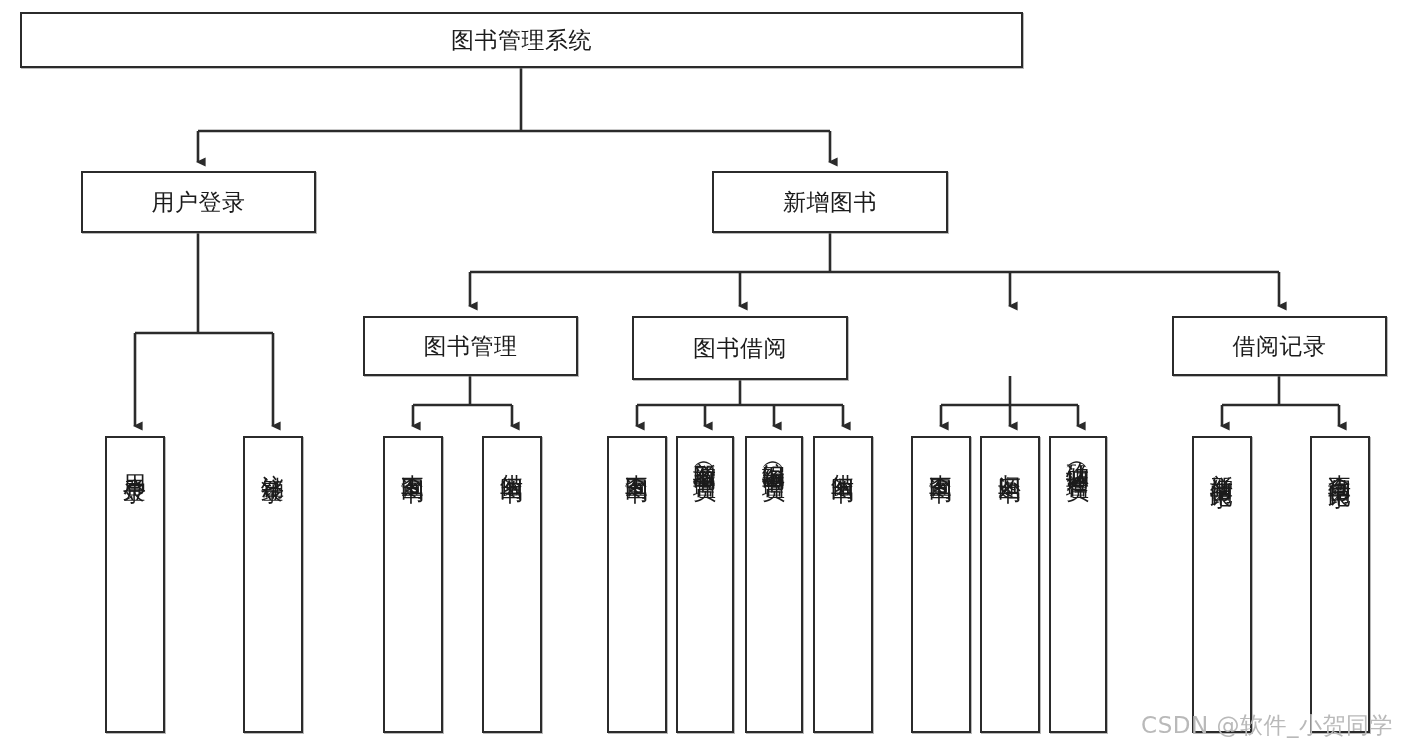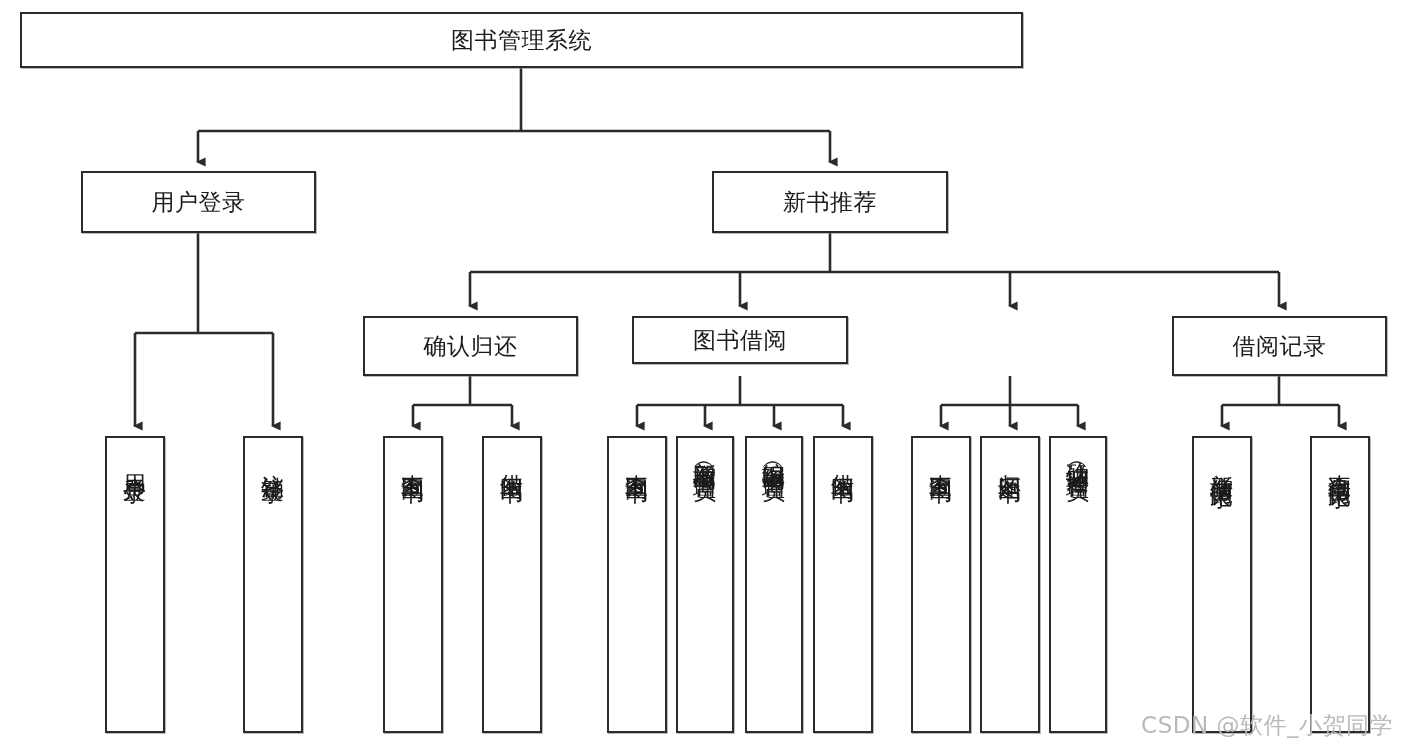--- a/index.html
+++ b/index.html
@@ -127,27 +127,27 @@
   </svg>
 
   <div class="node-box" style="left:20px; top:12px; width:1003px; height:56px;">
     <span class="node-label">图书管理系统</span>
   </div>
 
   <div class="node-box" style="left:81px; top:171px; width:235px; height:62px;">
     <span class="node-label">用户登录</span>
   </div>
   <div class="node-box" style="left:712px; top:171px; width:236px; height:62px;">
-    <span class="node-label">新书推荐</span>
+    <span class="node-label">新增图书</span>
   </div>
 
   <div class="node-box" style="left:363px; top:316px; width:215px; height:60px;">
-    <span class="node-label">确认归还</span>
+    <span class="node-label">图书管理</span>
   </div>
-  <div class="node-box" style="left:632px; top:316px; width:216px; height:48px;">
+  <div class="node-box" style="left:632px; top:316px; width:216px; height:64px;">
     <span class="node-label">图书借阅</span>
   </div>
   <div class="node-box" style="left:1172px; top:316px; width:215px; height:60px;align-items:center;">
     <span class="node-label">借阅记录</span>
   </div>
 
   <div class="node-box leaf" style="left:105px; top:436px; width:60px; height:297px;">
     <span class="node-label">用户登录</span>
   </div>
   <div class="node-box leaf" style="left:243px; top:436px; width:60px; height:297px;">

